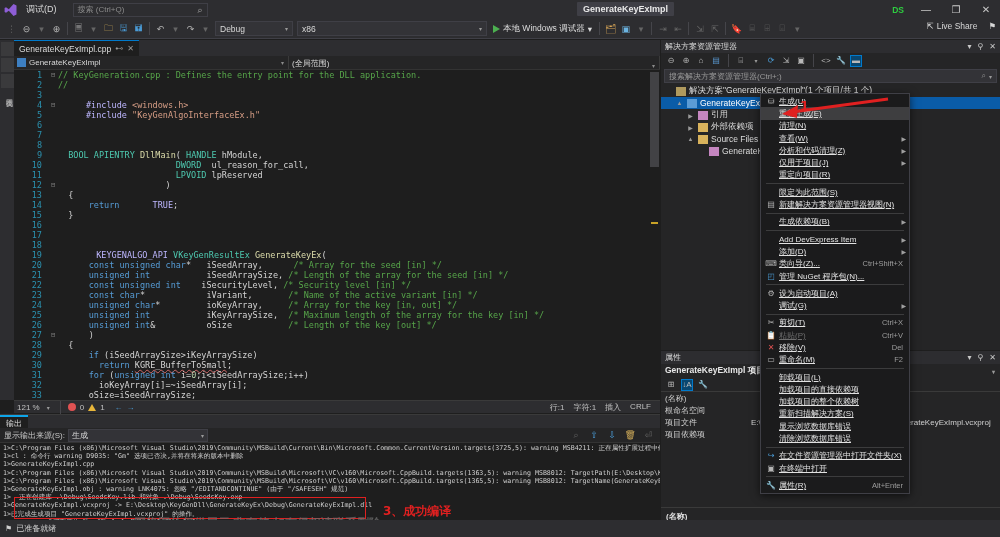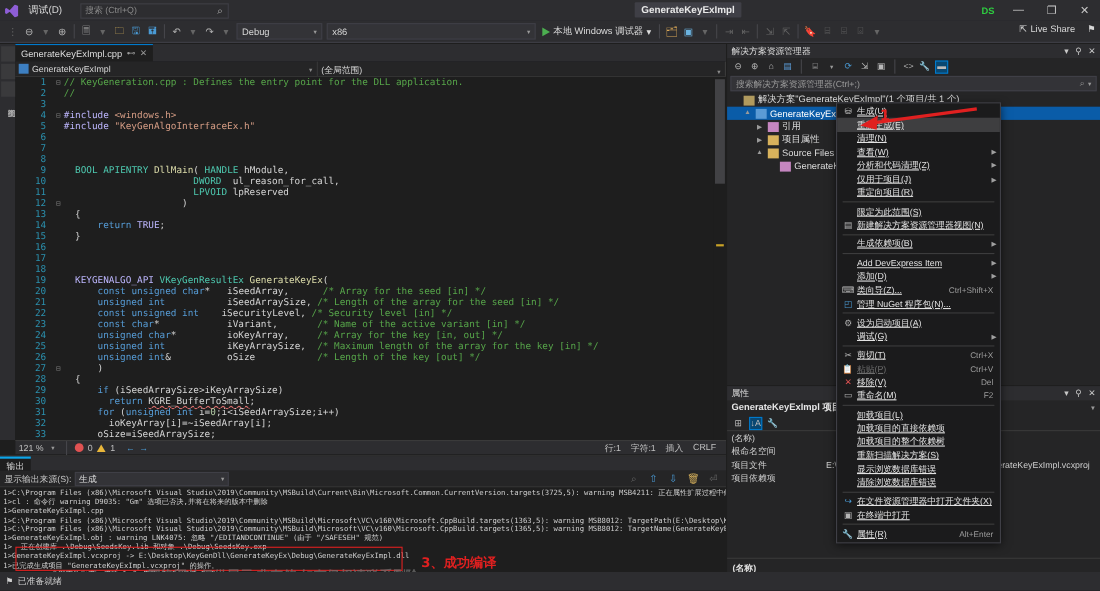--- a/index.html
+++ b/index.html
@@ -56,21 +56,21 @@
   .nav-combo.w1{width:275px;}
   .nav-combo.w2{flex:1;align-items:flex-end;}
   .nav-ic{width:9px;height:9px;background:#3d7fc1;display:inline-block;}
   .nav-arrow{position:absolute;right:4px;font-size:6px;color:#8a8a8a;}
   .codearea{position:relative;height:330px;background:#1e1e1e;overflow:hidden;font-family:"DejaVu Sans Mono",monospace;font-size:8.5px;}
   .cline{height:10px;line-height:10px;display:flex;white-space:pre;}
   .lnum{width:34px;text-align:right;padding-right:6px;color:#2b91af;flex:none;}
   .fold{width:10px;flex:none;text-align:center;color:#777;font-size:7px;}
   .ctext{flex:1;color:#d4d4d4;}
   .k{color:#569cd6;} .t{color:#4ec9b0;} .cm{color:#57a64a;} .s{color:#d69d85;}
-  .m{color:#dcdcaa;} .n{color:#b5cea8;} .mac{color:#beb7ff;}
+  .m{color:#dcdcaa;} .n{color:#b5cea8;} .mac{color:#beb7ff;margin-left:28px;}
   .err{text-decoration:underline wavy #d16969;}
   .vscroll{position:absolute;right:0;top:30px;width:11px;height:330px;background:#1e1e1e;}
   .vthumb{position:absolute;right:1px;top:2px;width:9px;height:95px;background:#424245;}
   .vmark{position:absolute;right:2px;width:7px;height:2px;background:#c9a227;}
 
   
   .estatus{position:absolute;left:14px;top:400px;width:646px;height:13px;background:#2d2d30;
            display:flex;align-items:center;font-size:8px;color:#c0c0c0;gap:4px;padding:0 3px;border-top:1px solid #3a3a3a;}
   .estatus .right{margin-left:auto;display:flex;gap:9px;padding-right:6px;}
   .dot-err{width:8px;height:8px;border-radius:50%;background:#e05252;display:inline-block;}
@@ -385,21 +385,21 @@
           <span>GenerateKeyExImpl</span>
         </div>
         <div class="tr" style="padding-left: 25px;">
           <span class="tw">▶</span>
           <span class="tic" style="background:#c586c0"></span>
           <span>引用</span>
         </div>
         <div class="tr" style="padding-left: 25px;">
           <span class="tw">▶</span>
           <span class="tic" style="background:#d8b25c"></span>
-          <span>项目属性</span>
+          <span>外部依赖项</span>
         </div>
         <div class="tr" style="padding-left: 25px;">
           <span class="tw">▲</span>
           <span class="tic" style="background:#d8b25c"></span>
           <span>Source Files</span>
         </div>
         <div class="tr" style="padding-left: 36px;">
           <span class="tw"></span>
           <span class="tic" style="background:#c586c0"></span>
           <span>GenerateKeyExImpl.cpp</span>

